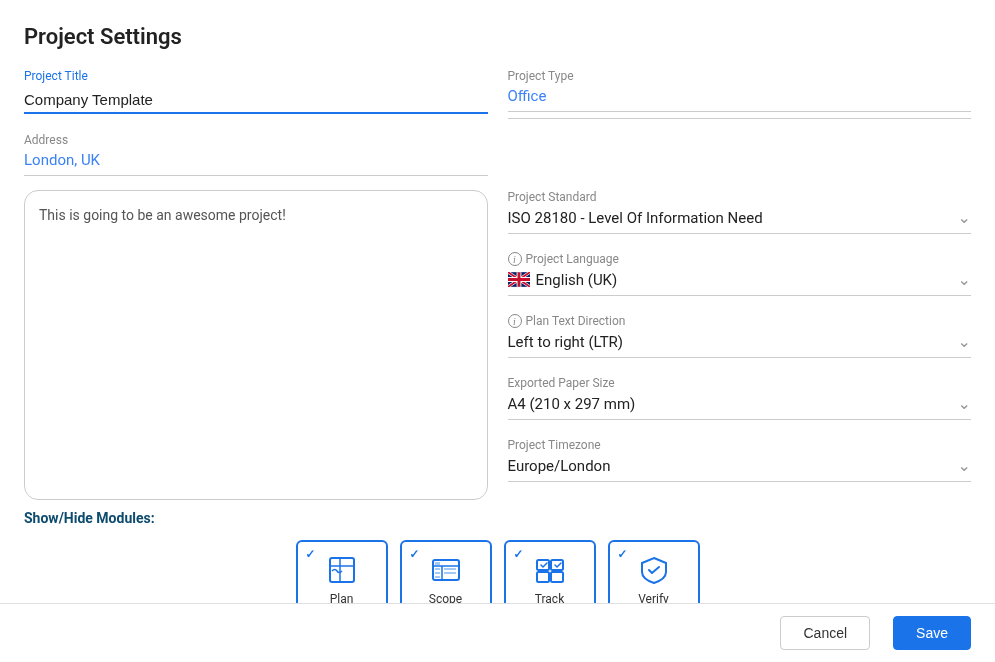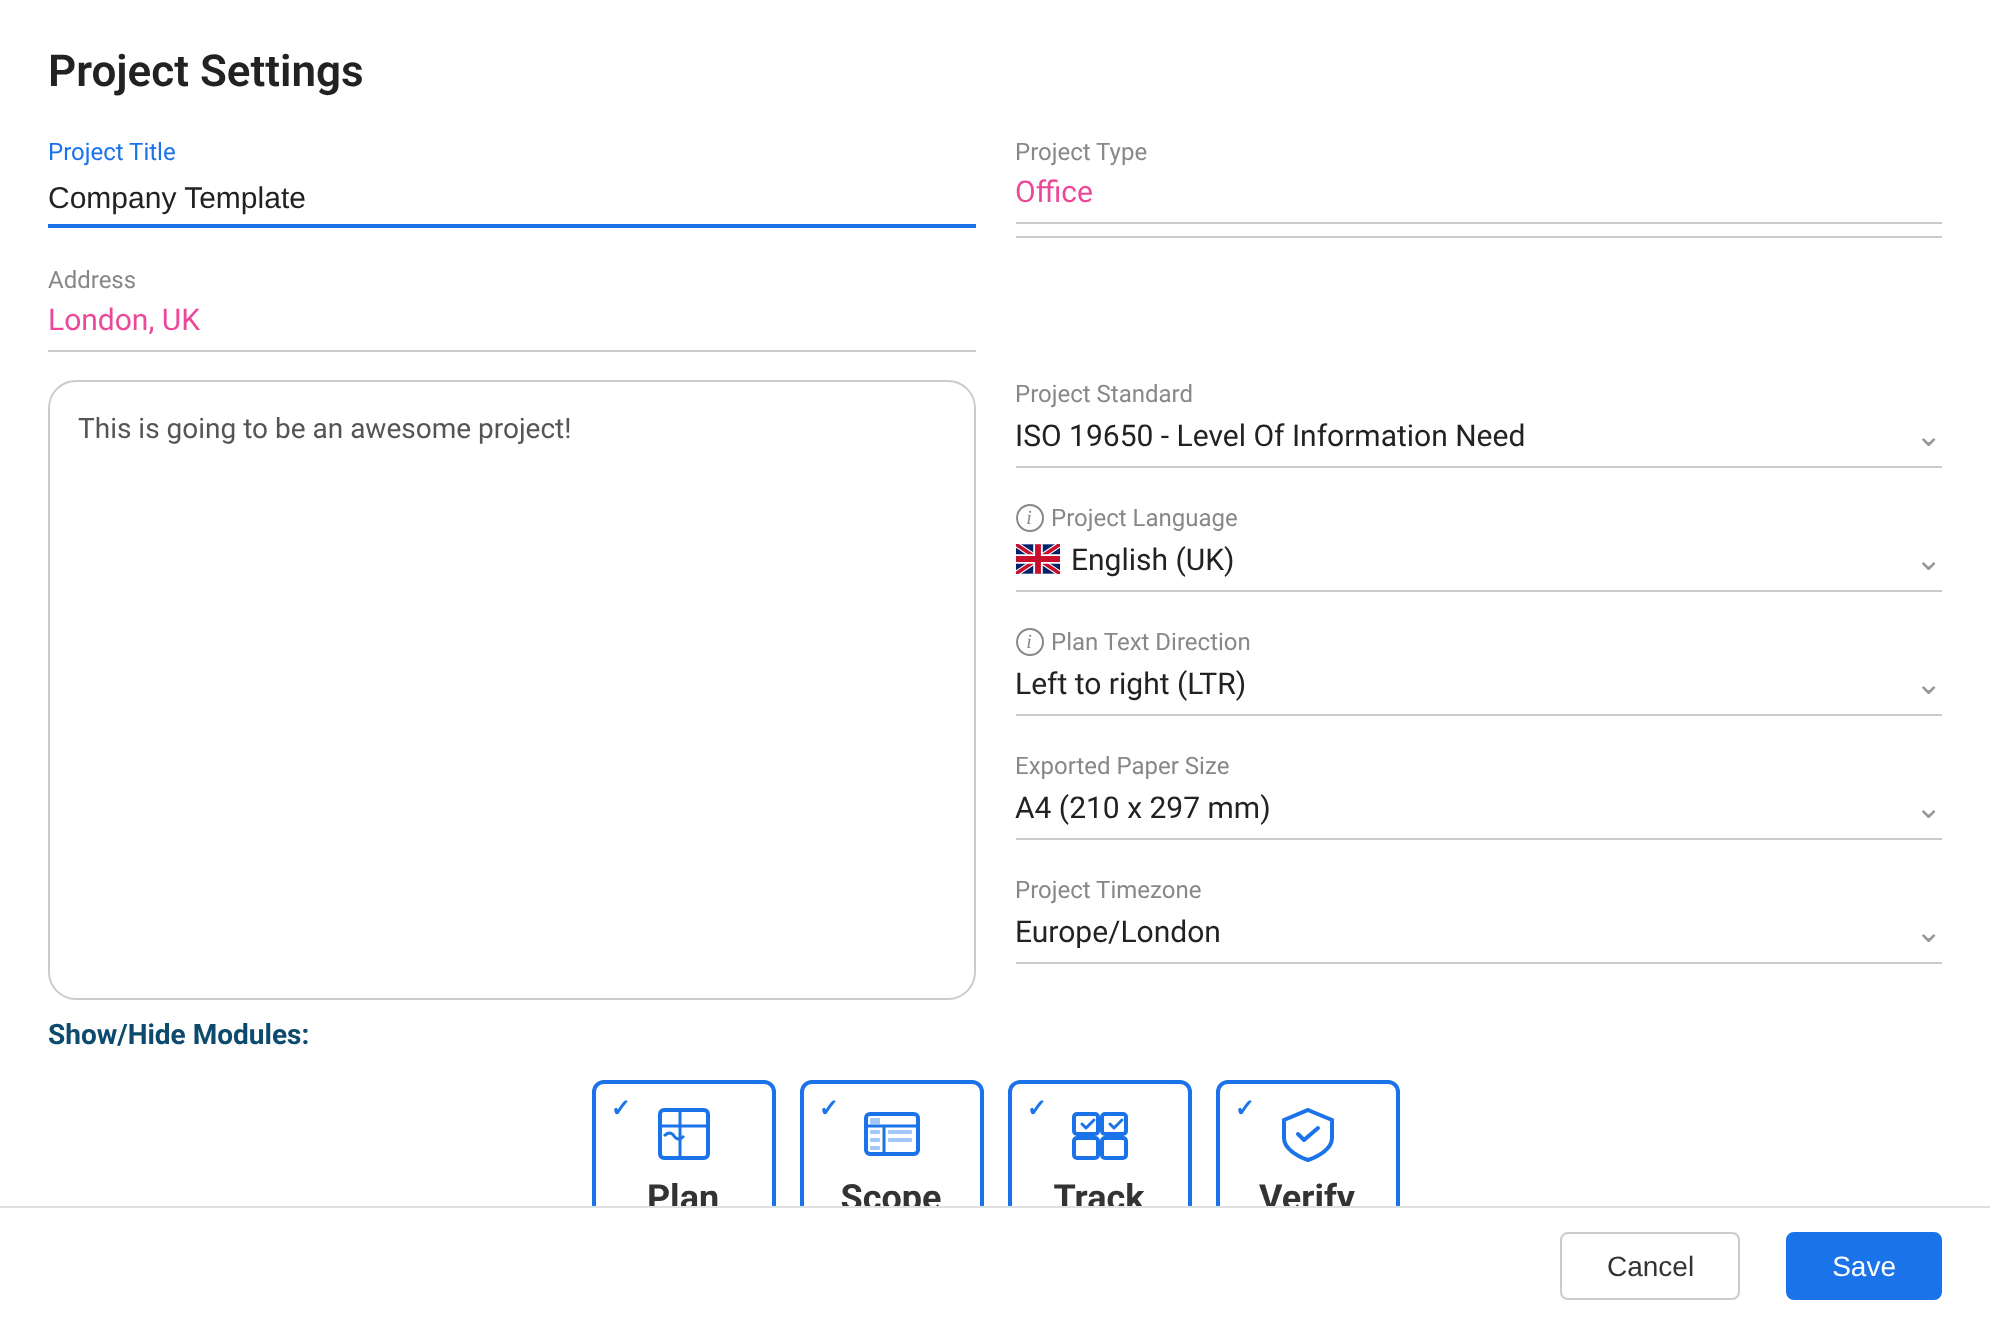--- a/index.html
+++ b/index.html
@@ -34,21 +34,21 @@
       font-size: 12px;
       color: #888;
       margin-bottom: 4px;
       display: block;
     }
     .field-label.active {
       color: #1a73e8;
     }
     .field-value {
       font-size: 15px;
-      color: #ec4899;
+      color: #3b82f6;
       padding-bottom: 6px;
       border-bottom: 2px solid #1a73e8;
       display: block;
       width: 100%;
     }
     .field-value.normal {
       border-bottom: 1px solid #ccc;
     }
     .field-input {
       font-size: 15px;
@@ -153,23 +153,23 @@
     }
     .module-checkmark {
       position: absolute;
       top: 5px;
       left: 8px;
       color: #1a73e8;
       font-size: 12px;
       font-weight: bold;
     }
     .module-label {
-      font-size: 18px;
+      font-size: 12px;
       color: #333;
-      font-weight: 700;
+      font-weight: 400;
     }
     .working-time-section {
       grid-column: 1 / 3;
     }
     .footer-bar {
       position: fixed;
       bottom: 0;
       left: 0;
       right: 0;
       width: 995px;
@@ -243,21 +243,21 @@
       <span>This is going to be an awesome project!</span>
     </div>
 
     <div class="right-settings">
 
       <div class="setting-row">
         <div class="setting-label">
           <span>Project Standard</span>
         </div>
         <div class="setting-value-row">
-          <span class="setting-value">ISO 19650 - Level Of Information Need</span>
+          <span class="setting-value">ISO 28180 - Level Of Information Need</span>
           <span class="chevron-icon">⌄</span>
         </div>
       </div>
 
       <div class="setting-row">
         <div class="setting-label">
           <span class="info-icon">i</span>
           <span>Project Language</span>
         </div>
         <div class="setting-value-row">

